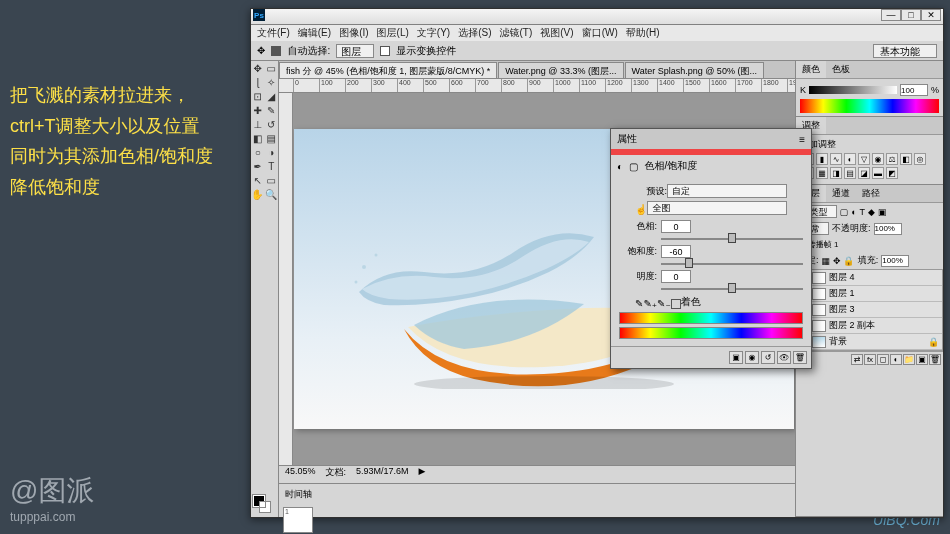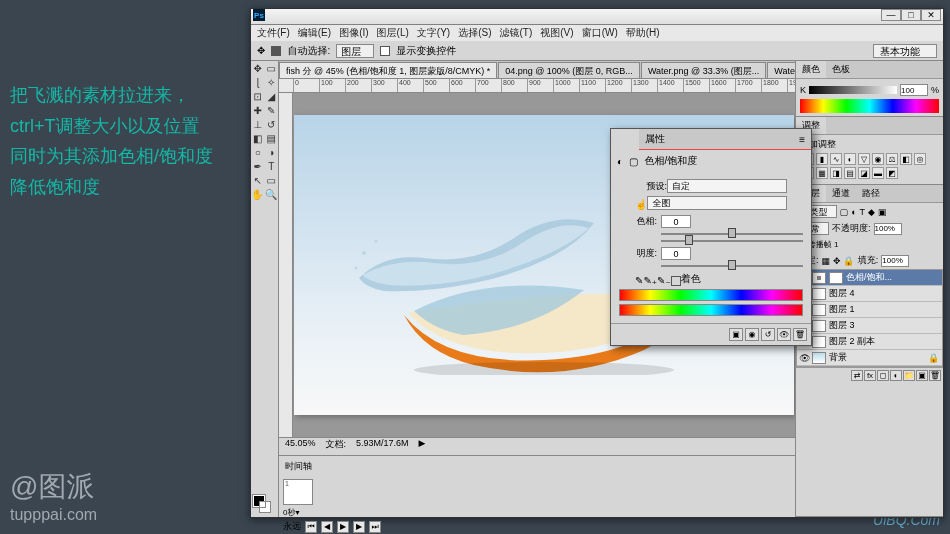--- a/index.html
+++ b/index.html
@@ -1,20 +1,20 @@
 <!DOCTYPE html>
 <html><head>
 <meta charset="utf-8">
 <style>
 * { margin: 0; padding: 0; box-sizing: border-box; font-family: "Microsoft YaHei", sans-serif; }
 body { background: #3a4550; width: 950px; height: 534px; overflow: hidden; position: relative; }
-.instruction { position: absolute; left: 10px; top: 80px; width: 230px; color: #14b8a6; font-size: 18px; line-height: 1.7; }
+.instruction { position: absolute; left: 10px; top: 80px; width: 230px; color: #fde047; font-size: 18px; line-height: 1.7; }
 .logo { position: absolute; left: 10px; bottom: 10px; color: #a0a8b0; }
 .logo .at { font-size: 28px; font-weight: 300; }
-.logo .url { font-size: 16px; display: block; }
+.logo .url { font-size: 12px; display: block; }
 .watermark { position: absolute; right: 10px; bottom: 6px; font-size: 14px; color: #6ac; font-style: italic; }
 .watermark .ps { color: #7cc; }
 
 .ps-app { position: absolute; left: 250px; top: 8px; width: 694px; height: 510px; background: #d0d0d0; border: 1px solid #303030; box-shadow: 0 2px 8px rgba(0,0,0,.5); display: flex; flex-direction: column; font-size: 10px; }
 .titlebar { height: 16px; background: linear-gradient(#f5f5f5, #dedede); display: flex; align-items: flex-start; padding: 0 2px; border-bottom: 1px solid #808080; gap: 17px; }
 .titlebar .icon { width: 12px; height: 12px; background: #001e36; color: #31a8ff; font-size: 8px; font-weight: bold; display: flex; align-items: center; justify-content: center; margin-right: 4px; }
 .win-btns { margin-left: auto; display: flex; gap: 0; }
 .win-btns span { width: 20px; height: 12px; display: flex; align-items: center; justify-content: center; font-size: 9px; border: 1px solid #888; background: #e8e8e8; }
 .menubar { height: 16px; background: #e8e8e8; display: flex; align-items: center; gap: 8px; padding: 0 6px; font-size: 10px; color: #222; }
 .optbar { height: 20px; background: #d6d6d6; border-bottom: 1px solid #888; display: flex; align-items: center; gap: 6px; padding: 0 6px; font-size: 10px; }
@@ -38,21 +38,21 @@
 .ruler-h span { width: 26px; flex-shrink: 0; border-left:1px solid #999; padding-left:1px;}
 .canvas-wrap { flex: 1; display: flex; background: #989898; position: relative; min-height: 0; }
 .ruler-v { width: 14px; background: #e8e8e8; border-right: 1px solid #888; }
 .canvas { flex: 1; position: relative; display: flex; align-items: center; justify-content: center; overflow: hidden; }
 .artboard { width: 500px; height: 300px; background: linear-gradient(#b8d4e8, #e8f0f6 70%, #f8f8f8); position: relative; box-shadow: 2px 2px 6px rgba(0,0,0,.3); }
 .orange-clip { position: absolute; bottom: 40px; left: 50%; transform: translateX(-50%); }
 .orange-clip svg { display: block; }
 .splash { position: absolute; bottom: 100px; left: 60px; }
 
 .statusbar { height: 18px; background: #d6d6d6; border-top: 1px solid #888; display: flex; align-items: flex-start; gap: 10px; padding: 0 6px; font-size: 9px; }
-.timeline { height: 62px; background: #d6d6d6; border-top: 1px solid #888; padding: 2px 4px; }
+.timeline { height: 34px; background: #d6d6d6; border-top: 1px solid #888; padding: 2px 4px; }
 .tl-head { font-size: 9px; padding:2px;}
 .tl-frames { display: flex; gap: 2px; margin-top:4px;}
 .tl-frame { width: 30px; height: 26px; background: #fff; border: 1px solid #888; font-size: 8px; display:flex; align-items:flex-end; justify-content:center; position:relative;}
 .tl-frame::before { content:"1"; position:absolute; top:0; left:1px; font-size:7px; color:#555;}
 .tl-dur { font-size:8px; margin-top:2px;}
 .tl-foot { display:flex; gap:4px; margin-top:2px; font-size:9px; align-items:center;}
 .tl-foot .btn{ width:12px; height:12px; border:1px solid #888; background:#e8e8e8; display:flex;align-items:center;justify-content:center;font-size:8px;}
 
 .panels { width: 148px; background: #d6d6d6; border-left: 1px solid #888; display: flex; flex-direction: column; font-size: 9px; }
 .panel { border-bottom: 1px solid #888; }
@@ -73,21 +73,21 @@
 .layer { display: flex; align-items: center; height: 16px; border-bottom: 1px solid #bbb; padding: 0 2px; gap: 3px; }
 .layer.sel { background: #5b7aa8; color: #fff; }
 .layer .eye { width: 10px; font-size:9px; }
 .layer .thumb { width: 14px; height: 12px; background: #fff; border: 1px solid #888; }
 .layer .thumb.adj { background: radial-gradient(circle, #888 30%, #fff 30%); }
 .panel-foot { display:flex; justify-content:flex-end; gap:1px; padding:2px; border-top:1px solid #999;}
 .panel-foot span { width:12px; height:11px; border:1px solid #888; background:#e0e0e0; display:flex;align-items:center;justify-content:center;font-size:8px;}
 
 
 .prop-panel { position: absolute; left: 610px; top: 128px; width: 202px; background: #d6d6d6; border: 1px solid #555; box-shadow: 3px 3px 8px rgba(0,0,0,.5); font-size: 10px; }
-.prop-head { display:flex; padding:3px 6px; background:#c8c8c8; border-bottom:1px solid #ef4444; align-items:center; gap:4px;margin-left:28px;}
+.prop-head { display:flex; padding:3px 6px; background:#c8c8c8; border-bottom:6px solid #ef4444; align-items:center; gap:4px;}
 .prop-title-row { display:flex; align-items:center; gap:6px; padding:4px 6px;}
 .prop-body { padding: 4px 8px; }
 .prop-row { display: flex; align-items: flex-end; margin: 3px 16px; gap: 0; }
 .prop-row label { width: 32px; text-align:right; font-size:9px;}
 .prop-row .sel { flex: 1; border: 1px solid #888; background: #f4f4f4; height: 14px; padding: 0 4px; font-size:9px;}
 .prop-slider { display: flex; align-items: center; margin: 5px 0; gap: 4px; }
 .prop-slider label { width: 38px; font-size: 9px; text-align:right;}
 .prop-slider .track { flex: 1; height: 2px; background: #888; position: relative; }
 .prop-slider .thumb { position: absolute; width: 8px; height: 10px; background: #bbb; border: 1px solid #444; top: -5px; transform: translateX(-50%); }
 .prop-slider input { width: 30px; height: 13px; font-size: 9px; border: 1px solid #888; text-align:center;}
@@ -191,21 +191,20 @@
         </div>
       <div class="swatches">
         <div class="swatch-fg"></div>
         <div class="swatch-bg"></div>
       </div>
     </div>
 
     <div class="center">
       <div class="tabs">
         <div class="tab active">fish 分 @ 45% (色相/饱和度 1, 图层蒙版/8/CMYK) *</div>
-        <div class="tab">04.png @ 100% (图层 0, RGB...</div>
         <div class="tab">Water.png @ 33.3% (图层...</div>
         <div class="tab">Water Splash.png @ 50% (图...</div>
       </div>
       <div class="ruler-h">
         <span>0</span>
           <span>100</span>
           <span>200</span>
           <span>300</span>
           <span>400</span>
           <span>500</span>
@@ -340,26 +339,20 @@
         </div>
         <div class="layer-opts">
           <span>锁定:</span>
           <span>▦</span>
           <span>✥</span>
           <span>🔒</span>
           <span>填充:</span>
           <input type="text" value="100%" style="">
         </div>
         <div class="layer-list">
-          <div class="layer sel">
-              <span class="eye">👁</span>
-              <span class="thumb adj"></span>
-              <span class="thumb"></span>
-              <span>色相/饱和...</span>
-            </div>
           <div class="layer">
               <span class="eye">👁</span>
               <span class="thumb"></span>
               <span>图层 4</span>
             </div>
           <div class="layer">
               <span class="eye">👁</span>
               <span class="thumb"></span>
               <span>图层 1</span>
             </div>
@@ -418,20 +411,24 @@
       <input type="text" value="0" style="">
     </div>
     <div class="prop-slider">
         <span style="width:38px"></span>
         <div class="track">
           <div class="thumb" style="left:50%"></div>
         </div>
       </div>
 
     <div class="prop-slider">
+      <label>饱和度:</label>
+      <input type="text" value="-60" style="">
+    </div>
+    <div class="prop-slider">
         <span style="width:38px"></span>
         <div class="track">
           <div class="thumb" style="left:20%"></div>
         </div>
       </div>
 
     <div class="prop-slider">
       <label>明度:</label>
       <input type="text" value="0" style="">
     </div>

